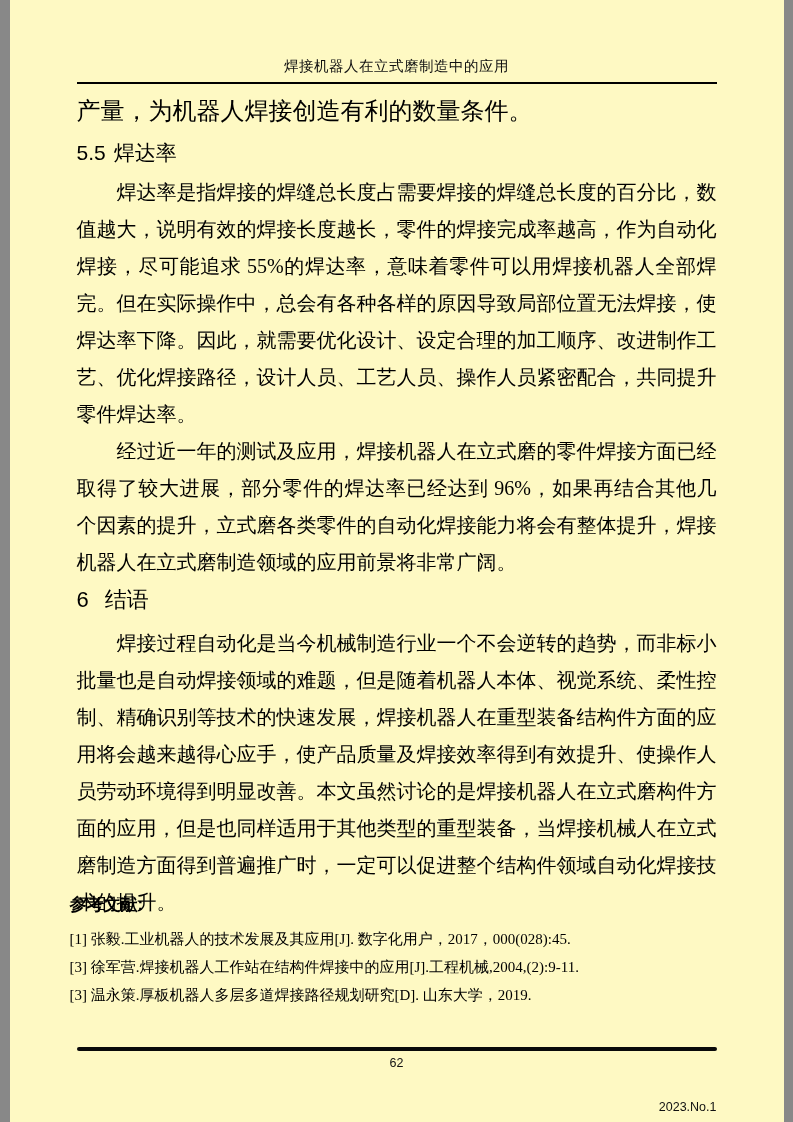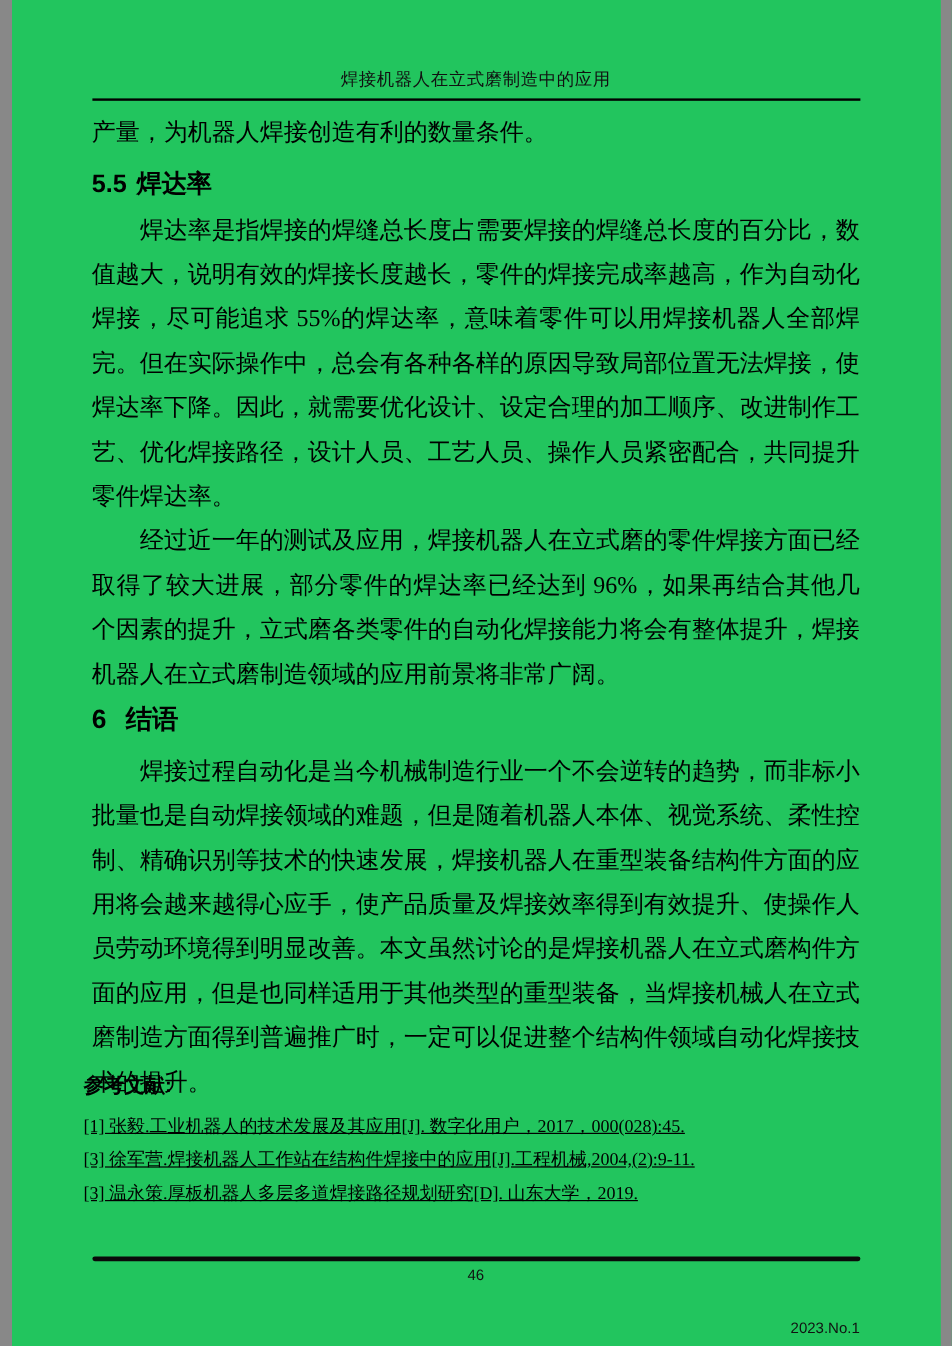--- a/index.html
+++ b/index.html
@@ -5,55 +5,55 @@
   html, body {
     margin: 0;
     padding: 0;
     background: #888;
   }
   .page {
     position: relative;
     width: 774px;
     height: 1122px;
     margin: 0 auto;
-    background: #22c55e;
+    background: #fef9c3;
     overflow: hidden;
     font-family: "Liberation Serif", "DejaVu Serif", serif;
     color: #000;
   }
   .margins {
     padding: 0 67px;
   }
   
   .running-header {
     margin-top: 57px;
     padding-bottom: 6px;
     border-bottom: 2px solid #000;
     text-align: center;
     font-size: 14.5px;
     letter-spacing: 0.5px;
     color: #111;
   }
   
   .carryover {
     margin: 9px 0 4px 0;
-    font-size: 20px;
+    font-size: 24px;
     line-height: 37px;
     text-align: justify;
   }
   p.body-para {
     margin: 0;
     font-size: 20px;
     line-height: 37px;
     text-align: justify;
     text-indent: 2em;
   }
   h2.sec-heading {
     font-family: "Liberation Sans", "DejaVu Sans", sans-serif;
-    font-weight: bold;
+    font-weight: normal;
     color: #000;
     margin: 9px 0 7px 0;
   }
   h2.sec-55 { font-size: 21px; }
   h2.sec-6  { font-size: 22px; margin-top: 4px; margin-bottom: 10px; }
   .sec-num-55 { margin-right: 8px; }
   .sec-num-6  { margin-right: 16px; }
 
   
   .references {
@@ -65,21 +65,20 @@
   .ref-heading {
     font-family: "Liberation Sans", "DejaVu Sans", sans-serif;
     font-weight: bold;
     font-size: 17px;
     margin: 0 0 9px 0;
   }
   .ref-item {
     font-size: 15px;
     line-height: 28px;
     white-space: nowrap;
-    text-decoration: underline;
   }
 
   
   .footer {
     position: absolute;
     left: 67px;
     right: 67px;
     top: 1047px;
   }
   .footer-rule {
@@ -138,18 +137,18 @@
   <div class="references">
     <div class="ref-heading">参考文献:</div>
     <div class="ref-item">[1] 张毅.工业机器人的技术发展及其应用[J]. 数字化用户，2017，000(028):45.</div>
     <div class="ref-item">[3] 徐军营.焊接机器人工作站在结构件焊接中的应用[J].工程机械,2004,(2):9-11.</div>
     <div class="ref-item">[3] 温永策.厚板机器人多层多道焊接路径规划研究[D]. 山东大学，2019.</div>
   </div>
 
   <div class="footer">
     <div class="footer-rule"></div>
     <div class="footer-row">
-      <span class="page-number">46</span>
+      <span class="page-number">62</span>
       <span class="issue-number">2023.No.1</span>
     </div>
   </div>
 
 </div>
 
 </body></html>

